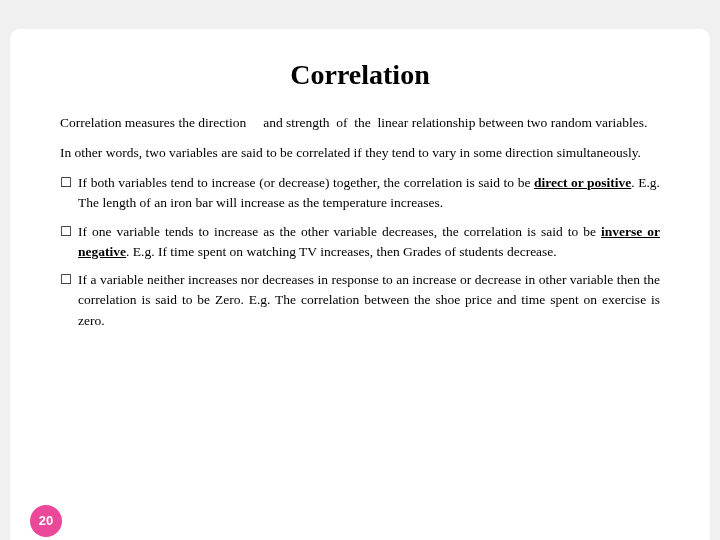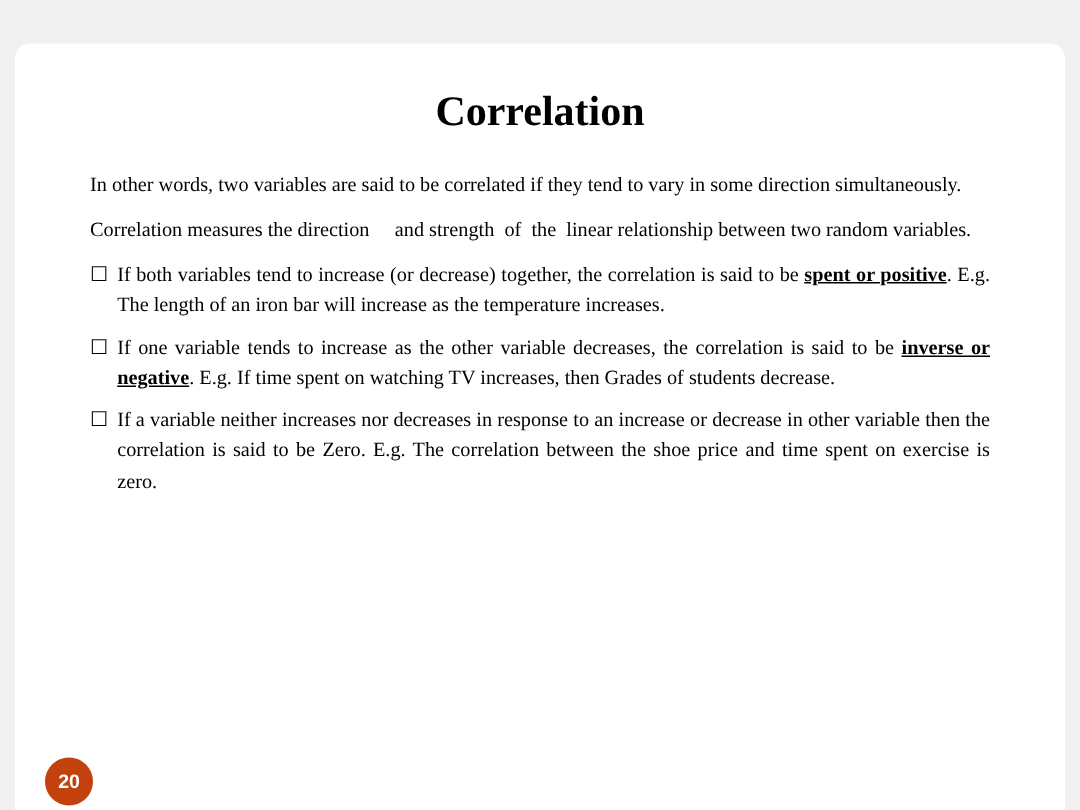--- a/index.html
+++ b/index.html
@@ -80,53 +80,53 @@
     }
 
     .bold {
       font-weight: normal;
     }
 
     .page-number {
       position: absolute;
       bottom: 12px;
       left: 20px;
-      background: #c2410c;
+      background: #ec4899;
       color: #ffffff;
       width: 32px;
       height: 32px;
       border-radius: 50%;
       display: flex;
       align-items: center;
       justify-content: center;
       font-size: 13px;
       font-family: Arial, sans-serif;
       font-weight: bold;
     }
   </style>
 </head>
 <body>
 
 <div class="slide">
   <div class="slide-title">Correlation</div>
 
   <div class="slide-body">
     <p class="intro-para">
-      In other words, two variables are said to be correlated if they tend to vary in some direction simultaneously.
+      Correlation measures the direction &nbsp;&nbsp;&nbsp; and strength &nbsp;of &nbsp;the &nbsp;linear relationship between two random variables.
     </p>
     <p class="intro-para">
-      Correlation measures the direction &nbsp;&nbsp;&nbsp; and strength &nbsp;of &nbsp;the &nbsp;linear relationship between two random variables.
+      In other words, two variables are said to be correlated if they tend to vary in some direction simultaneously.
     </p>
 
     <div class="bullet-list">
 
       <div class="bullet-item">
         <span class="bullet-marker">☐</span>
         <span class="bullet-text">
-          If both variables tend to increase (or decrease) together, the correlation is said to be <span class="bold-underline">spent or positive</span>. E.g. The length of an iron bar will increase as the temperature increases.
+          If both variables tend to increase (or decrease) together, the correlation is said to be <span class="bold-underline">direct or positive</span>. E.g. The length of an iron bar will increase as the temperature increases.
         </span>
       </div>
 
       <div class="bullet-item">
         <span class="bullet-marker">☐</span>
         <span class="bullet-text">
           If one variable tends to increase as the other variable decreases, the correlation is said to be <span class="bold-underline">inverse or negative</span>. E.g. If time spent on watching TV increases, then Grades of students decrease.
         </span>
       </div>
 

